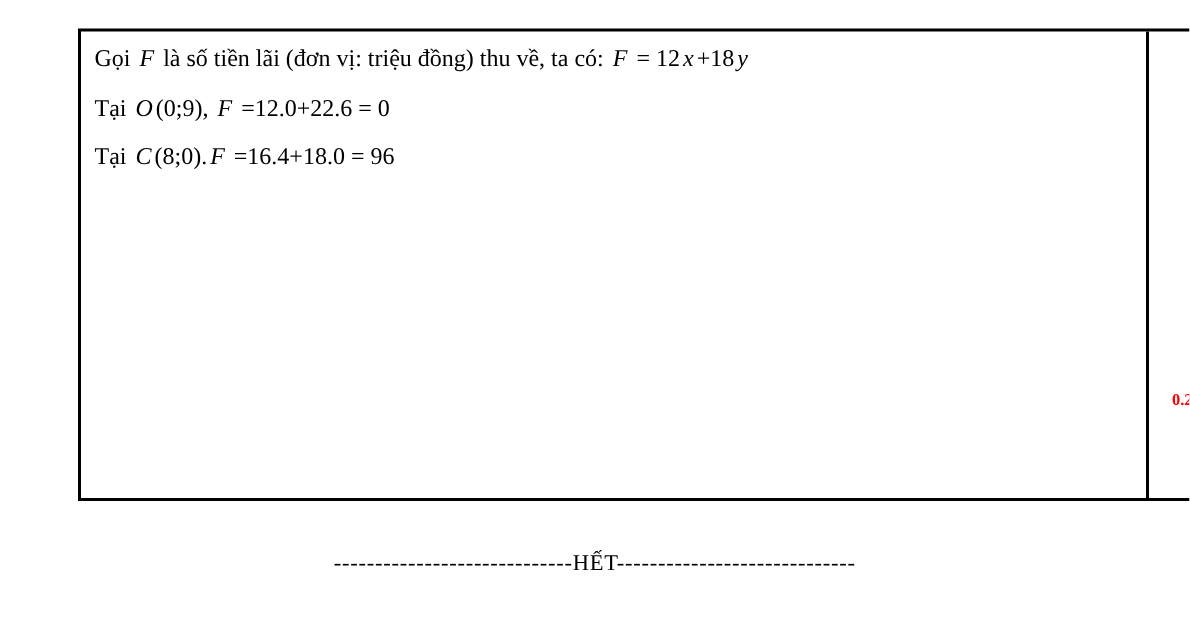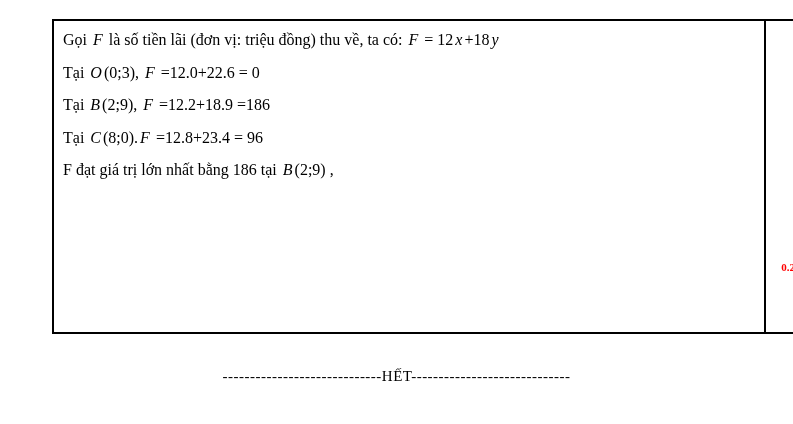--- a/index.html
+++ b/index.html
@@ -62,24 +62,22 @@
   }
 </style>
 </head>
 <body>
 
 <div class="page" style="color: rgb(0, 0, 0);">
   <div class="answer-table">
     <div class="answer-cell">
       <div>
           <div class="line"><span class="txt">Gọi </span><span class="math">F</span><span class="txt"> là số tiền lãi (đơn vị: triệu đồng) thu về, ta có: </span><span class="math">F</span><span class="txt"> = 12</span><span class="math">x</span><span class="txt">+18</span><span class="math">y</span></div>
-          <div class="line"><span class="txt">Tại </span><span class="math">O</span><span class="txt">(0;3), </span><span class="math">F</span><span class="txt"> =12.0+22.6 = 0</span></div>
-          <div class="line"><span class="txt">Tại </span><span class="math">B</span><span class="txt">(2;9), </span><span class="math">F</span><span class="txt"> =12.2+18.9 =186</span></div>
-          <div class="line"><span class="txt">Tại </span><span class="math">C</span><span class="txt">(8;0).</span><span class="math">F</span><span class="txt"> =12.8+23.4 = 96</span></div>
-          <div class="line"><span class="txt">F đạt giá trị lớn nhất bằng 186 tại </span><span class="math">B</span><span class="txt">(2;9) ,</span></div>
+          <div class="line"><span class="txt">Tại </span><span class="math">O</span><span class="txt">(0;9), </span><span class="math">F</span><span class="txt"> =12.0+22.6 = 0</span></div>
+          <div class="line"><span class="txt">Tại </span><span class="math">C</span><span class="txt">(8;0).</span><span class="math">F</span><span class="txt"> =16.4+18.0 = 96</span></div>
         </div>
     </div>
     <div class="score-cell">
       <div class="score" style="color: rgb(255, 0, 0);">0.25đ</div>
     </div>
   </div>
   <div class="footer-line">-----------------------------HẾT-----------------------------</div>
 </div>
 
 </body></html>

